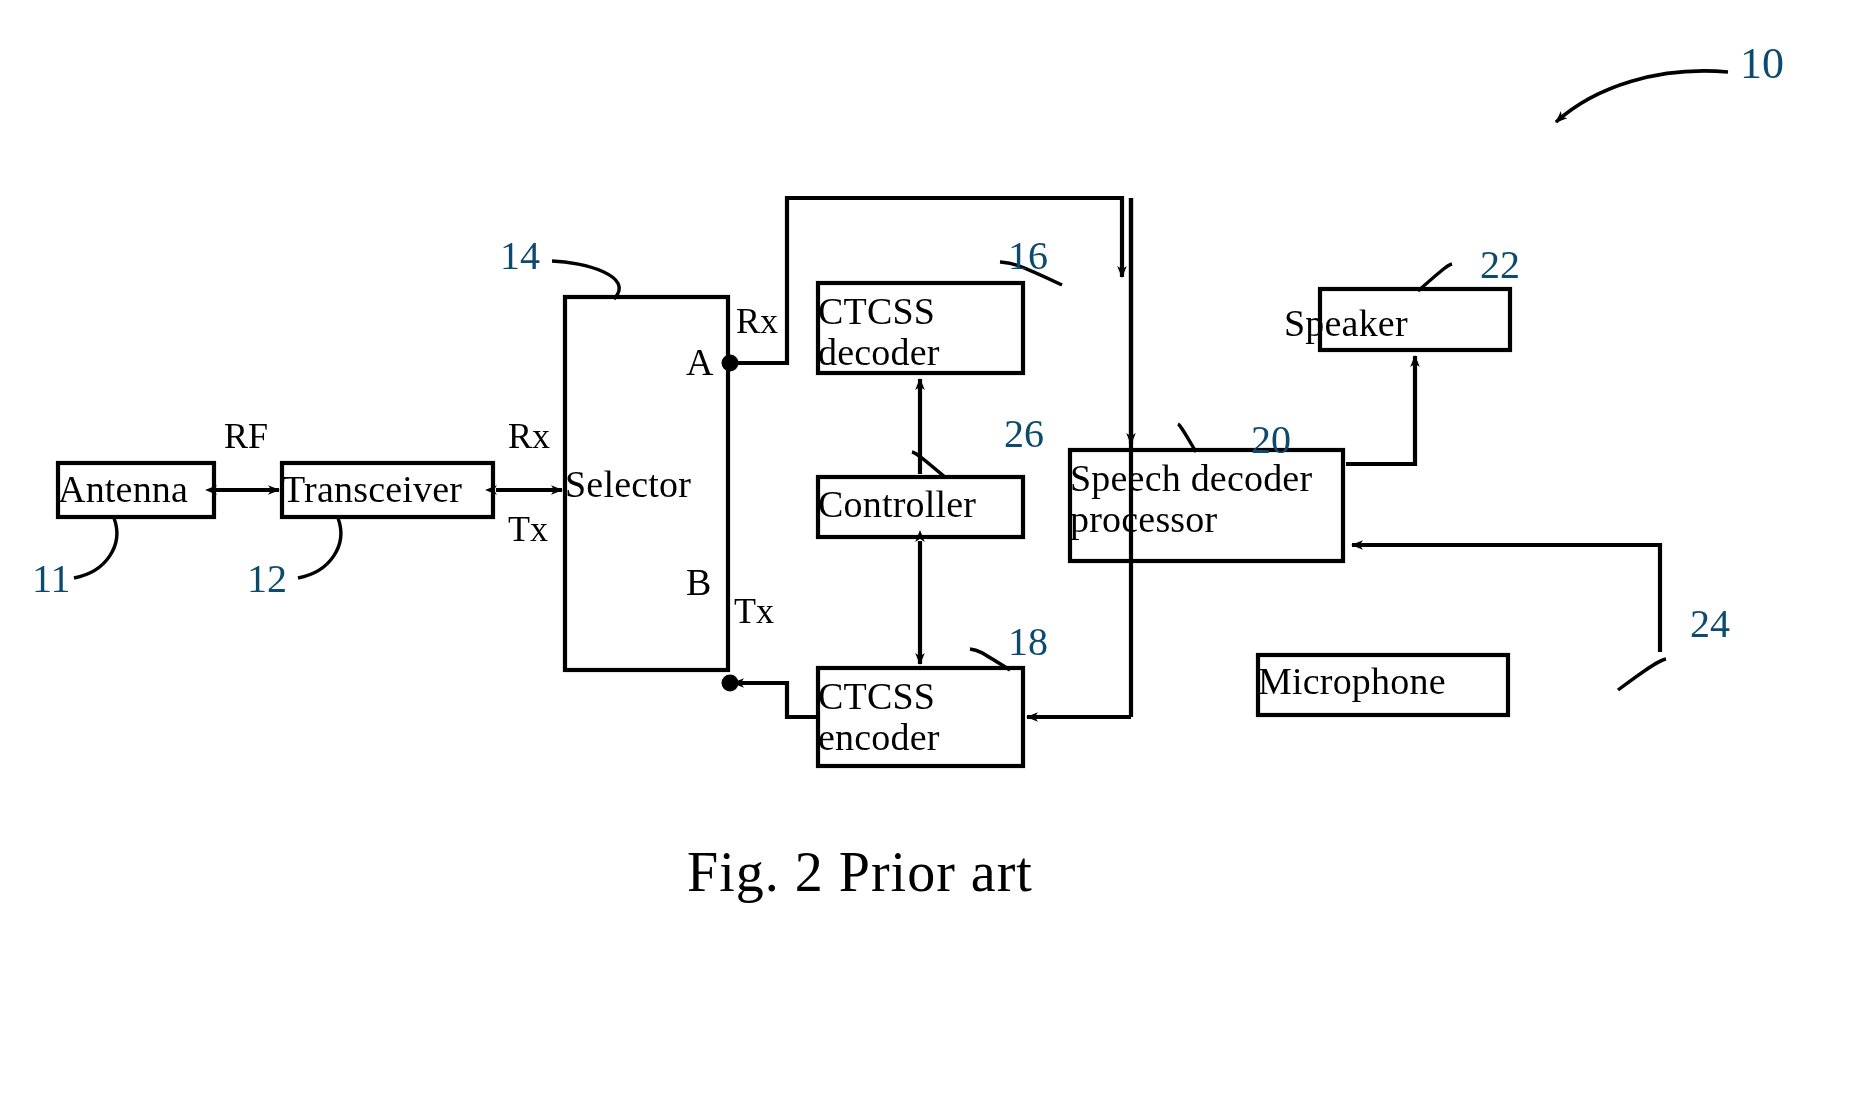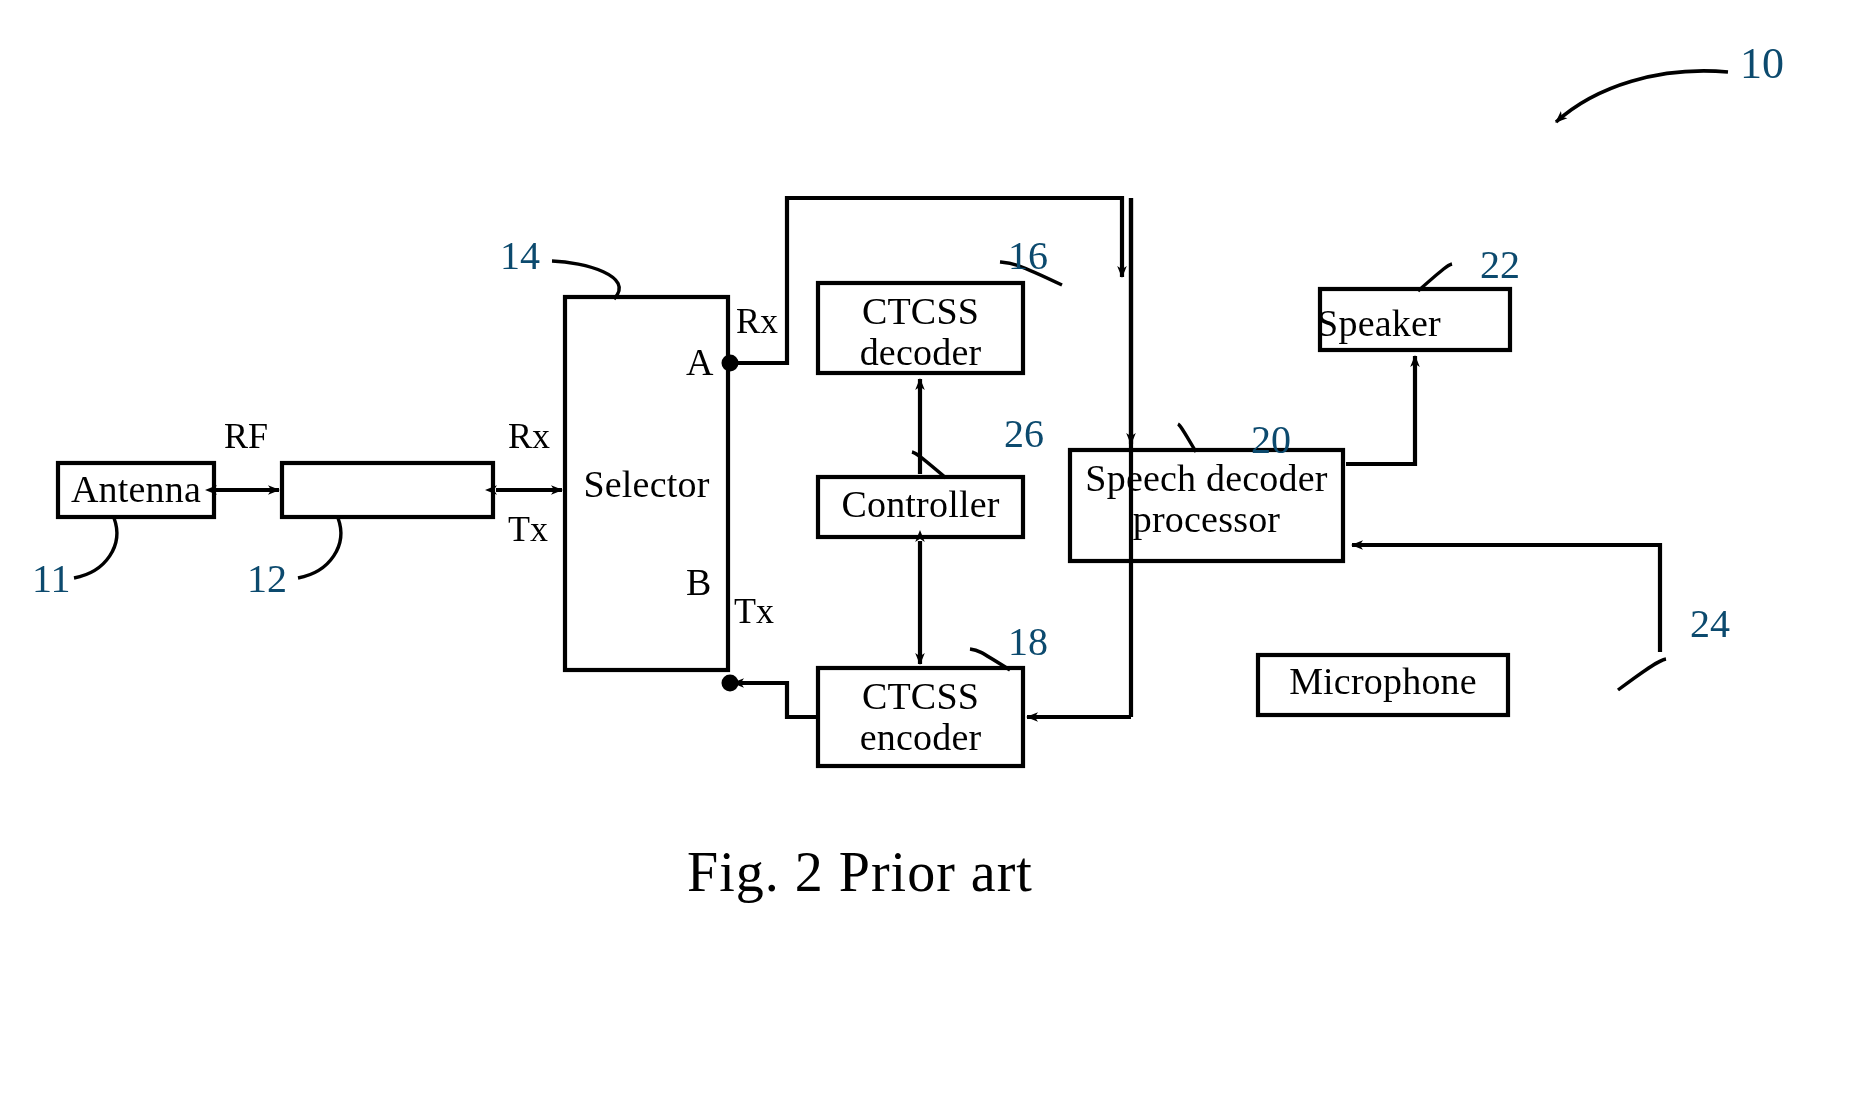--- a/index.html
+++ b/index.html
@@ -22,21 +22,21 @@
     top: 0;
     width: 1856px;
     height: 1115px;
   }
   .blk-text {
     position: absolute;
     color: #000;
     font-family: "Liberation Serif", "DejaVu Serif", serif;
     font-size: 38px;
     line-height: 1.08;
-    text-align: center;
+    text-align: left;
     white-space: pre;
     letter-spacing: 0.2px;
   }
   .sig-label {
     position: absolute;
     color: #000;
     font-family: "Liberation Serif", "DejaVu Serif", serif;
     font-size: 36px;
     white-space: pre;
   }
@@ -128,20 +128,21 @@
 
       <path d="M1728,72 C1660,66 1596,86 1556,122" stroke-width="3.6" marker-end="url(#arrowEnd)"></path>
     </g>
 
     <circle cx="730" cy="363" r="8.5" fill="#000" stroke="none"></circle>
     <circle cx="730" cy="683" r="8.5" fill="#000" stroke="none"></circle>
   </svg>
 
   <div class="blk-text" style="left:58px; top:469px; width:156px;">Antenna</div>
 
+  <div class="blk-text" style="left:282px; top:469px; width:211px;">Transceiver</div>
 
   <div class="blk-text" style="left:565px; top:464px; width:163px;">Selector</div>
 
   <div class="blk-text" style="left:818px; top:291px; width:205px;">CTCSS
 decoder</div>
 
   <div class="blk-text" style="left:818px; top:676px; width:205px;">CTCSS
 encoder</div>
 
   <div class="blk-text" style="left:818px; top:484px; width:205px;">Controller</div>

